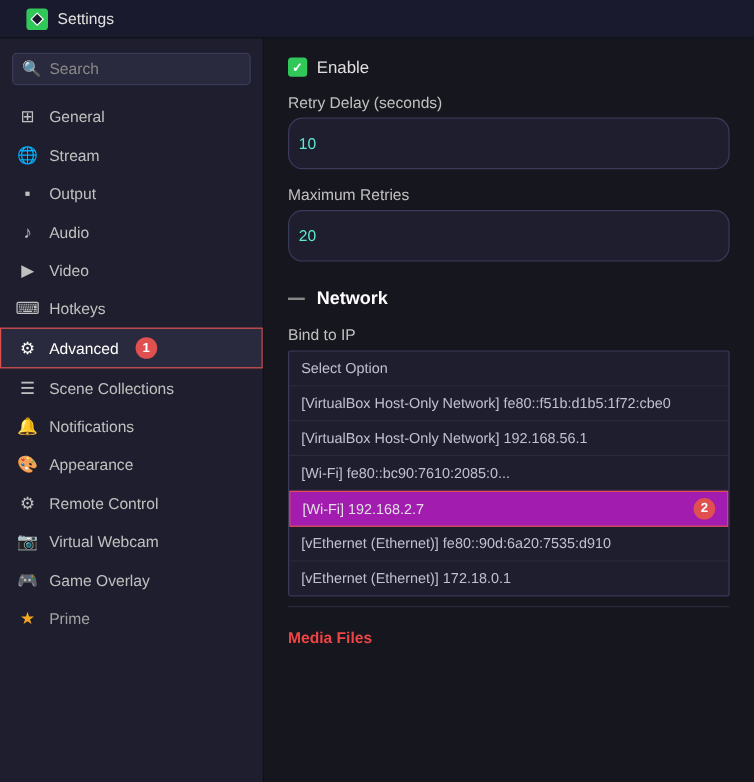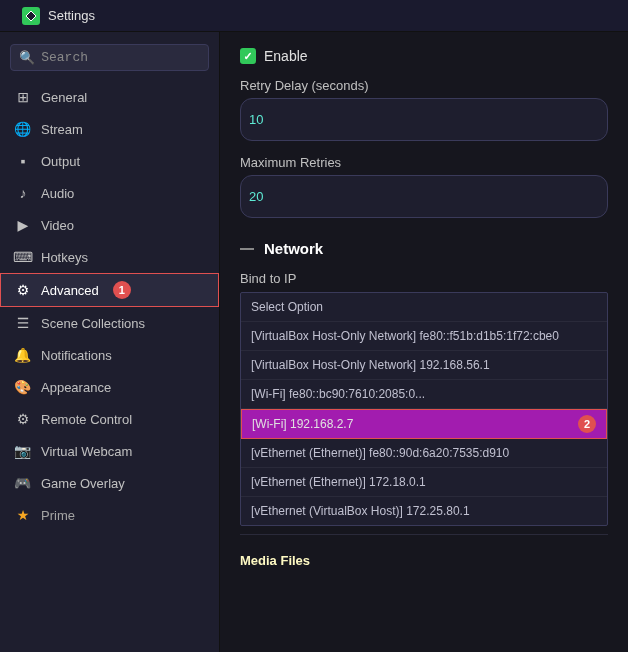--- a/index.html
+++ b/index.html
@@ -65,21 +65,20 @@
       padding: 5px 8px;
       gap: 6px;
     }
     .search-box input {
       background: transparent;
       border: none;
       outline: none;
       color: #c8c8c8;
       font-size: 13px;
       width: 100%;
-      font-family: Liberation Mono, monospace;
     }
     .search-box input::placeholder { color: #888; }
 
     .nav-item {
       display: flex;
       align-items: center;
       padding: 7px 14px;
       cursor: pointer;
       gap: 10px;
       color: #c0c0c0;
@@ -228,21 +227,21 @@
       transform: translateY(-50%);
     }
 
     .section-divider {
       border: none;
       border-top: 1px solid #2a2a3a;
       margin: 4px 0 12px 0;
     }
 
     .media-files-label {
-      color: #fef9c3;
+      color: #ef4444;
       font-size: 13px;
       font-weight: bold;
       padding-top: 6px;
     }
   </style>
 </head>
 <body>
 
 <div class="title-bar">
   <div class="title-bar-icon">
@@ -351,21 +350,20 @@
 
       <div class="dropdown-container" id="bind-dropdown">
 
       <div class="dropdown-option" style="position: relative;">Select Option</div>
           <div class="dropdown-option" style="position: relative;">[VirtualBox Host-Only Network] fe80::f51b:d1b5:1f72:cbe0</div>
           <div class="dropdown-option" style="position: relative;">[VirtualBox Host-Only Network] 192.168.56.1</div>
           <div class="dropdown-option" style="position: relative;">[Wi-Fi] fe80::bc90:7610:2085:0...</div>
           <div class="dropdown-option selected" style="position: relative;">[Wi-Fi] 192.168.2.7<span class="badge-2">2</span></div>
           <div class="dropdown-option" style="position: relative;">[vEthernet (Ethernet)] fe80::90d:6a20:7535:d910</div>
           <div class="dropdown-option" style="position: relative;">[vEthernet (Ethernet)] 172.18.0.1</div>
-          <div class="dropdown-option" style="position: relative;">[vEthernet (VirtualBox Host)] 172.25.80.1</div>
         </div>
     </div>
 
     <div class="section">
       <hr class="section-divider">
       <div class="media-files-label">Media Files</div>
     </div>
 
   </div>
 </div>

